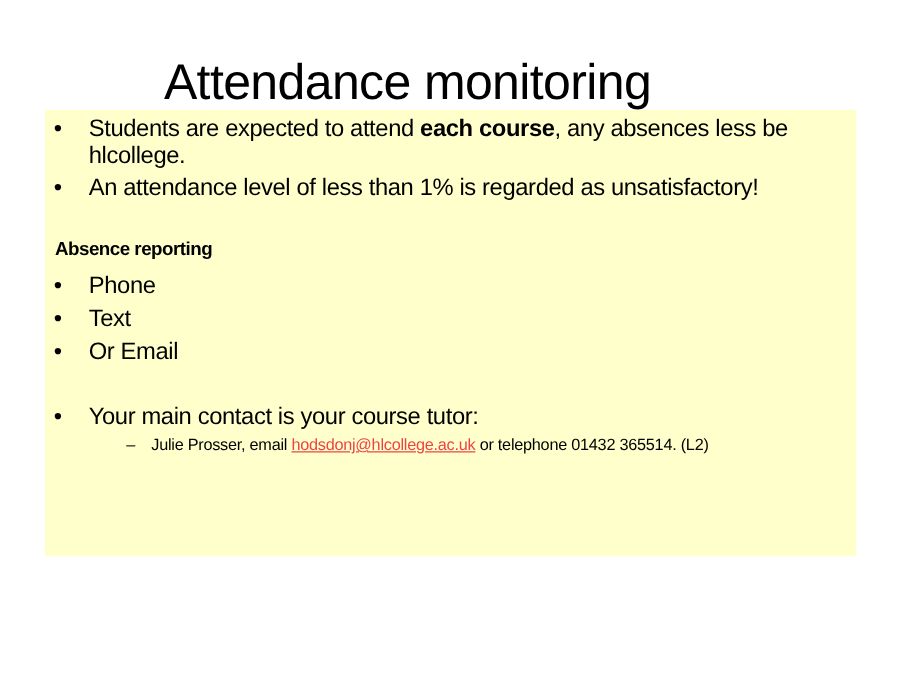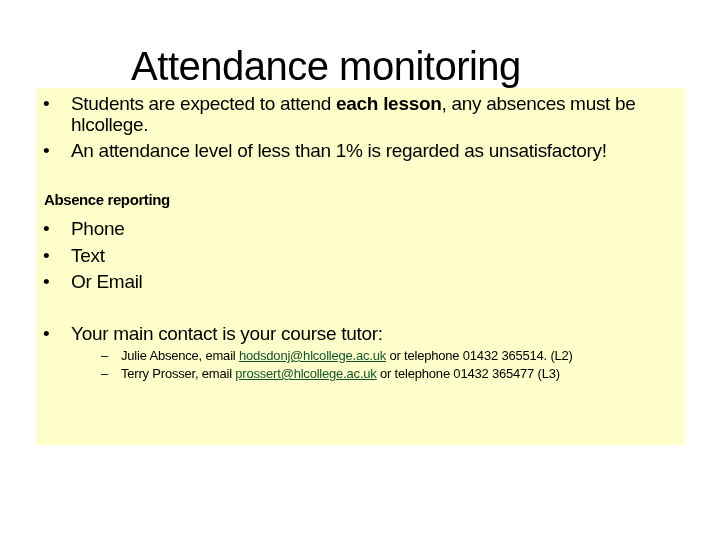--- a/index.html
+++ b/index.html
@@ -21,32 +21,32 @@
       position: absolute; left: 0; font-size: 19px; line-height: 21px;
       letter-spacing: -0.3px;
     }
     .bullet {
       position: absolute; left: 7px; width: 10px;
     }
     .btext { position: absolute; left: 35px; white-space: nowrap; }
     .heading { position: absolute; left: 8px; font-size: 15px; font-weight: bold; letter-spacing: -0.4px; }
     .sub-row { position: absolute; left: 65px; font-size: 13px; line-height: 16px; white-space: nowrap; letter-spacing: -0.2px; }
     .sub-row .dash { display: inline-block; width: 20px; }
-    a.link { color: #14532d; text-decoration: underline; }
+    a.link { color: #ef4444; text-decoration: underline; }
   </style>
 </head>
 <body>
 
 <div class="title">Attendance monitoring</div>
 
 <div class="content-box">
 
   <div class="bullet-row" style="top:5px;">
     <span class="bullet">•</span>
-    <span class="btext"><span>Students are expected to attend </span><b>each lesson</b><span>, any absences must be</span></span>
+    <span class="btext"><span>Students are expected to attend </span><b>each course</b><span>, any absences less be</span></span>
   </div>
   <div class="bullet-row" style="top:26px;">
     <span class="btext">hlcollege.</span>
   </div>
   <div class="bullet-row" style="top:52px;">
     <span class="bullet">•</span>
     <span class="btext">An attendance level of less than 1% is regarded as unsatisfactory!</span>
   </div>
 
   <div class="heading" style="top:103px;">Absence reporting</div>
@@ -63,18 +63,15 @@
     <span class="bullet">•</span>
     <span class="btext">Or Email</span>
   </div>
 
   <div class="bullet-row" style="top:235px;">
     <span class="bullet">•</span>
     <span class="btext">Your main contact is your course tutor:</span>
   </div>
 
   <div class="sub-row" style="top:260px;">
-    <span class="dash">–</span><span>Julie Absence, email </span><a class="link">hodsdonj@hlcollege.ac.uk</a><span>  or telephone 01432 365514. (L2)</span>
-  </div>
-  <div class="sub-row" style="top:278px;">
-    <span class="dash">–</span><span>Terry Prosser, email </span><a class="link">prossert@hlcollege.ac.uk</a><span> or telephone 01432 365477 (L3)</span>
+    <span class="dash">–</span><span>Julie Prosser, email </span><a class="link">hodsdonj@hlcollege.ac.uk</a><span>  or telephone 01432 365514. (L2)</span>
   </div>
 </div>
 
 </body></html>

